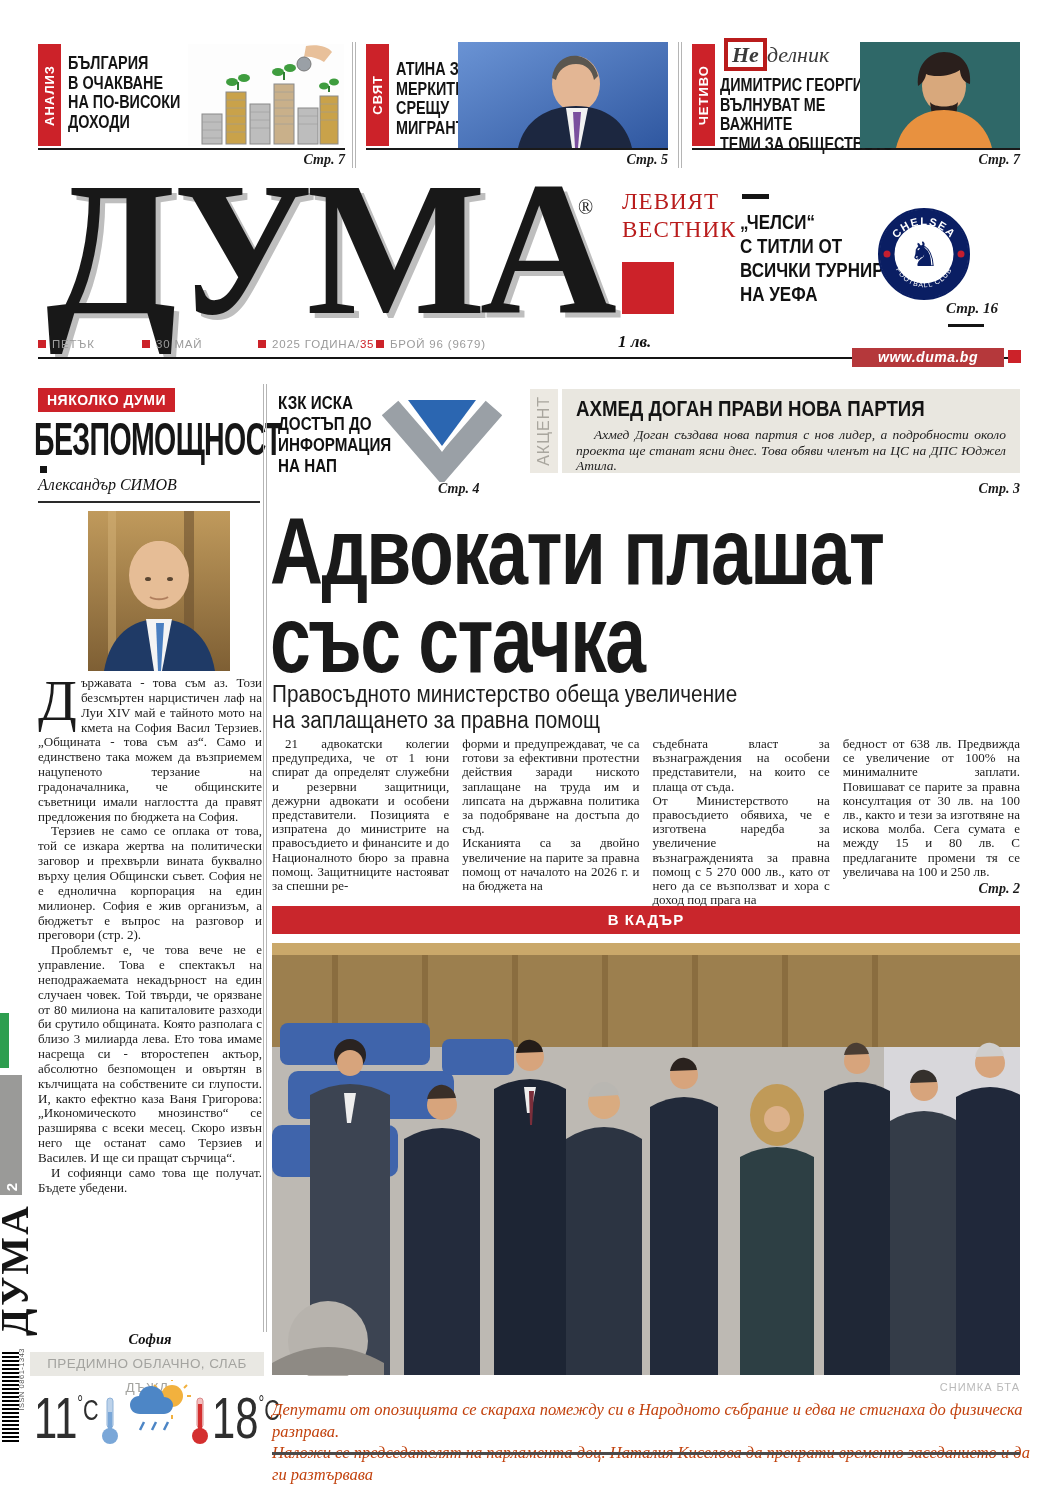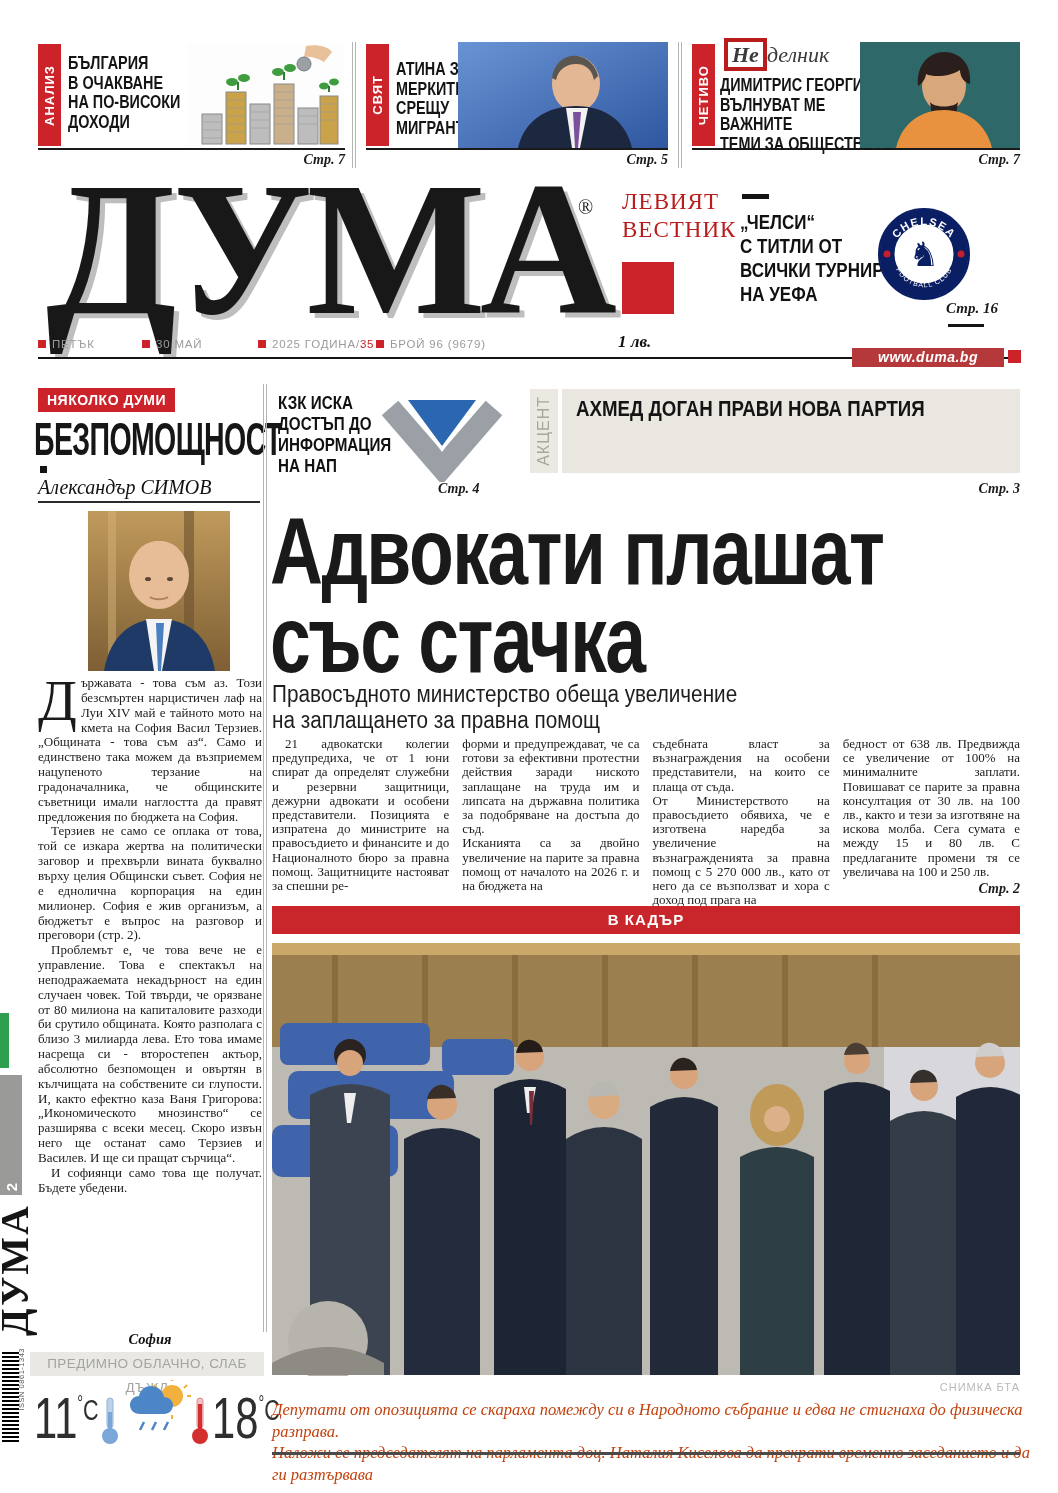--- a/index.html
+++ b/index.html
@@ -50,21 +50,21 @@
   #edge-duma { left:-9px; top:1196px; height:140px; writing-mode:vertical-rl; transform:rotate(180deg);
     font-family:"Liberation Serif", serif; font-weight:bold; font-size:40px; color:#151515; letter-spacing:2px; }
   #barcode { left:2px; top:1352px; width:17px; height:92px;
     background:repeating-linear-gradient(to bottom,#000 0 1.6px,#fff 1.6px 4px); }
   #issn { left:17px; top:1348px; writing-mode:vertical-rl; transform:rotate(180deg); font-size:7.5px; color:#555; letter-spacing:.5px; }
 
   
   #op-kicker { left:38px; top:388px; background:#cc2229; color:#fff; font-weight:bold; font-size:14px; padding:4px 9px; letter-spacing:.5px; }
   #op-title { left:34px; top:412px; font-weight:bold; font-size:46px; letter-spacing:-1px; transform:scaleX(0.62); transform-origin:0 0; color:#161616; }
   #op-bullet { left:40px; top:466px; width:7px; height:7px; background:#141414; }
-  #op-author { left:38px; top:476px; font-family:"Liberation Serif", serif; font-style:italic; font-size:20px; }
+  #op-author { left:38px; top:476px; font-family:"Liberation Serif", serif; font-style:italic; font-size:16px; }
   #op-rule { left:38px; top:501px; width:222px; height:2px; background:#2a2a2a; }
   #op-photo { left:88px; top:511px; width:142px; height:160px; }
   #op-article { left:38px; top:676px; width:224px; font-family:"Liberation Serif", serif;
     font-size:13px; line-height:14.85px; text-align:justify; color:#1b1b1b; }
   #op-article p { text-indent:13px; }
   #op-article p:first-child { text-indent:0; }
   .dropcap { float:left; font-size:57px; line-height:45px; font-weight:normal; margin:2px 4px 0 0; font-family:"Liberation Serif", serif; }
   #op-city { left:38px; top:1331px; width:224px; text-align:center; font-family:"Liberation Serif", serif;
     font-style:italic; font-weight:bold; font-size:14.5px; }
   #weather-bar { left:30px; top:1352px; width:234px; height:24px; background:#e9e8e3; color:#a4a4a0;
@@ -315,20 +315,21 @@
     <polygon points="20,6 100,6 60,62" fill="#fff"></polygon>
     <polygon points="26,10 94,10 60,56" fill="#2b66b1"></polygon>
   </svg>
   <div class="abs pageref" id="kzk-page">Стр. 4</div>
 
   <div class="abs" id="akcent-label">
       <span>АКЦЕНТ</span>
     </div>
   <div class="abs" id="akcent-box">
     <div id="akcent-title">АХМЕД ДОГАН ПРАВИ НОВА ПАРТИЯ</div>
+    <div id="akcent-text">Ахмед Доган създава нова партия с нов лидер, а подробности около проекта ще станат ясни днес. Това обяви членът на ЦС на ДПС Юджел Атила.</div>
   </div>
   <div class="abs pageref" id="akcent-page">Стр. 3</div>
 
   <div class="abs pre" id="headline">Адвокати плашат
 със стачка</div>
   <div class="abs pre" id="subhead">Правосъдното министерство обеща увеличение
 на заплащането за правна помощ</div>
 
   <div class="abs" id="story-cols">
     <div class="col first pre">21 адвокатски колегии предупредиха, че от 1 юни спират да определят служебни и резервни защитници, дежурни адвокати и особени представители. Позицията е изпратена до министрите на правосъдието и финансите и до Националното бюро за правна помощ. Защитниците настояват за спешни ре-</div>

